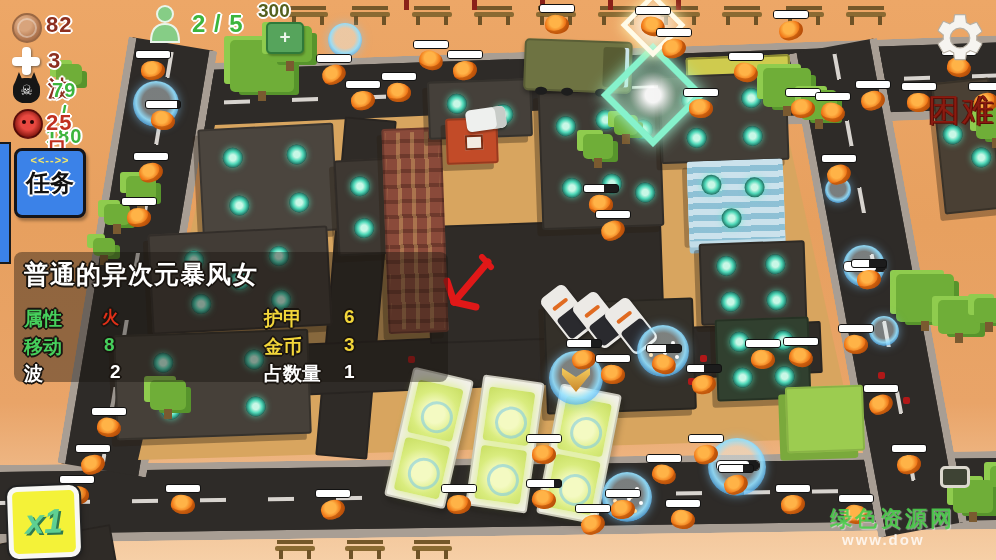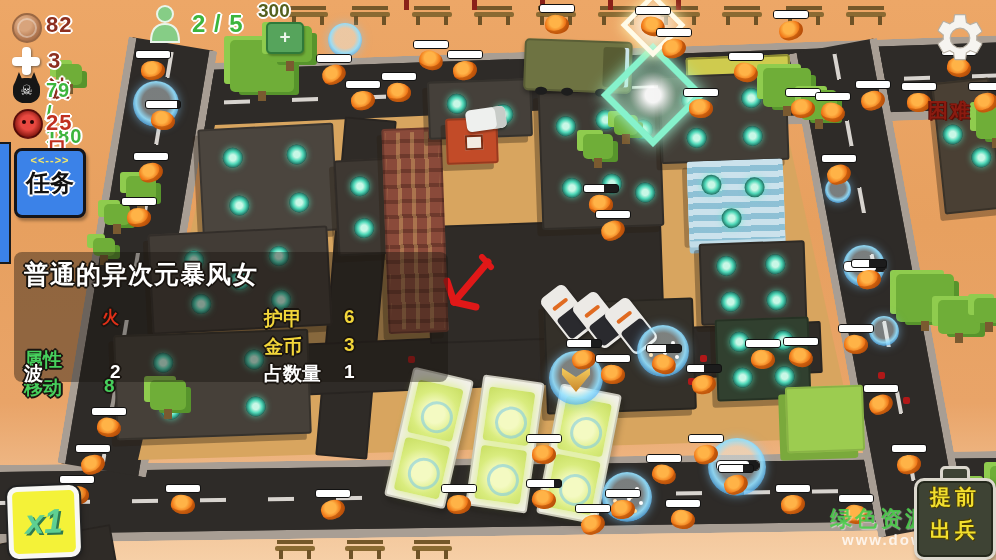--- a/index.html
+++ b/index.html
@@ -81,39 +81,39 @@
   .plusicon::before{content:'';position:absolute;left:0;top:10px;width:28px;height:9px;background:#fff;border-radius:4px;}
   .plusicon::after{content:'';position:absolute;left:10px;top:0;width:9px;height:28px;background:#fff;border-radius:4px;}
   .cat{position:absolute;left:13px;top:78px;width:27px;height:25px;background:#161616;border-radius:42%;}
   .cat::before{content:'';position:absolute;left:0;top:-6px;width:100%;height:10px;background:#161616;
     clip-path:polygon(8% 100%,22% 0,38% 100%,62% 100%,78% 0,92% 100%);}
   .cat span{position:absolute;left:0;right:0;top:4px;text-align:center;font-size:14px;color:#fff;}
   .mon{position:absolute;left:13px;top:109px;width:26px;height:26px;border-radius:50%;border:2px solid rgba(40,0,0,.55);
     background:radial-gradient(circle at 50% 45%,#e84840 0 38%,#8a1a12 72%,#5a0e0a 100%);}
   .mon::after{content:'';position:absolute;left:7px;top:9px;width:4px;height:4px;border-radius:50%;background:#2a0404;box-shadow:8px 0 0 #2a0404;}
   .person-wrap{position:absolute;left:148px;top:5px;}
-  .greentxt{color:#3db53d;}
+  .greentxt{color:#3db53d;text-align:center;}
   .energy{position:absolute;left:258px;top:0;font-size:19px;font-weight:bold;color:#55601e;}
   .energy-btn{position:absolute;left:266px;top:22px;width:34px;height:28px;background:#56a45c;border:2px solid #2f7a3a;border-radius:5px;
     color:#eaf5ea;font-size:19px;font-weight:bold;text-align:center;line-height:26px;box-shadow:1px 2px 2px rgba(0,0,0,.25);}
   .announce{position:absolute;left:395px;top:30px;width:230px;text-align:center;z-index:11;}
   .announce .l1{font-size:21px;font-weight:bold;color:#fff;}
   .announce .l2{font-size:25px;font-weight:bold;color:#fff;margin-top:3px;}
   .gear-btn{position:absolute;left:932px;top:10px;width:56px;height:56px;z-index:15;}
-  .difficulty{position:absolute;left:928px;top:97px;font-size:20px;font-weight:bold;color:#8b1b10;letter-spacing:2px;
+  .difficulty{position:absolute;left:928px;top:89px;font-size:32px;font-weight:normal;color:#8b1b10;letter-spacing:2px;
     text-shadow:1px 1px 0 #5a0e06,-1px 0 0 #5a0e06;z-index:10;}
   .task-sliver{position:absolute;left:0;top:142px;width:9px;height:118px;background:#3b82e8;border:2px solid #1a1a1a;border-left:none;z-index:10;}
   .task-btn{position:absolute;left:14px;top:148px;width:66px;height:64px;background:#3b82e8;border:3px solid #15151a;border-radius:8px;z-index:10;
     box-shadow:2px 3px 3px rgba(0,0,0,.3);text-align:center;}
   .task-hint{display:block;margin-top:3px;font-size:11px;font-weight:bold;color:#f5e86a;letter-spacing:1px;}
   .task-label{display:block;margin-top:1px;font-size:24px;font-weight:bold;color:#111;}
   .tt-panel{position:absolute;left:14px;top:252px;width:434px;height:130px;background:rgba(25,20,15,.42);border-radius:8px;z-index:12;}
   .tt-title{position:absolute;left:24px;top:258px;font-size:25px;font-weight:bold;color:#fff;z-index:13;letter-spacing:1px;}
   .stat{position:absolute;font-size:19px;font-weight:bold;z-index:13;}
-  .c-green{color:#46d05c;margin-top:41px;} .c-yellow{color:#f2d63a;} .c-white{color:#fff;} .c-red{color:#e23018;}
+  .c-green{color:#46d05c;} .c-yellow{color:#f2d63a;} .c-white{color:#fff;} .c-red{color:#e23018;}
   .hpbar{position:absolute;left:12px;top:386px;width:418px;height:24px;z-index:13;
     background:linear-gradient(180deg,#f57a28,#e8560e);border:3px solid #f4f2ee;border-radius:6px;
     box-shadow:1px 2px 3px rgba(0,0,0,.35);text-align:center;}
   .hpbar span{font-size:19px;font-weight:bold;color:#8b2d1d;line-height:24px;}
   .speed-btn{position:absolute;left:8px;top:486px;width:62px;height:62px;background:#f4f238;border:5px solid #f8f8f4;border-radius:10px;z-index:15;
     box-shadow:0 0 0 2px #222,2px 3px 6px rgba(0,0,0,.3);transform:rotate(-2deg);text-align:center;}
   .speed-btn span{font-size:34px;font-weight:bold;font-style:italic;color:#5ecf92;line-height:60px;
     text-shadow:2px 2px 0 #2e7a50;}
   .deploy-handle{position:absolute;left:940px;top:466px;width:24px;height:16px;background:#3e4334;border:3px solid #dcd8ce;border-radius:5px;z-index:14;}
   .deploy-btn{position:absolute;left:914px;top:478px;width:76px;height:76px;background:#3e4334;border:3px solid #dcd8ce;border-radius:10px;z-index:15;
@@ -651,18 +651,14 @@
   <div class="stat c-white ob" style="left:344px;top:361px;">1</div>
 
   <div class="speed-btn">
     <span>x1</span>
   </div>
 
   <div class="wm1">绿色资源网</div>
   <div class="wm2">www.dow</div>
 
   <div class="deploy-handle"></div>
-  <div class="deploy-btn">
-    <div>提前</div>
-    <div>出兵</div>
-  </div>
 
 </div>
 
 </body></html>

